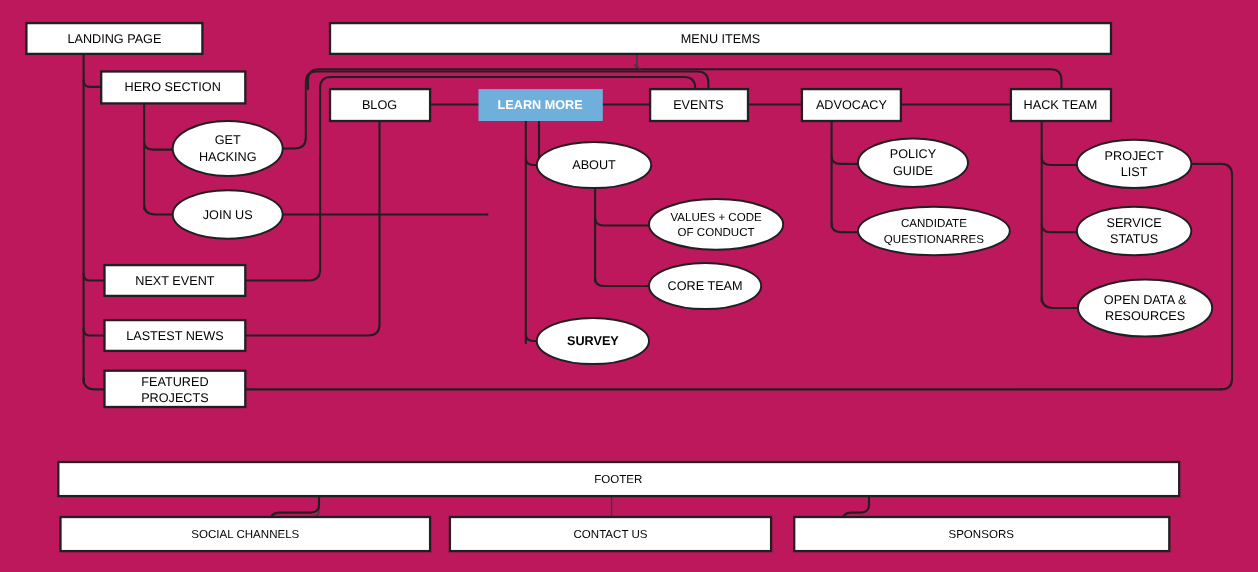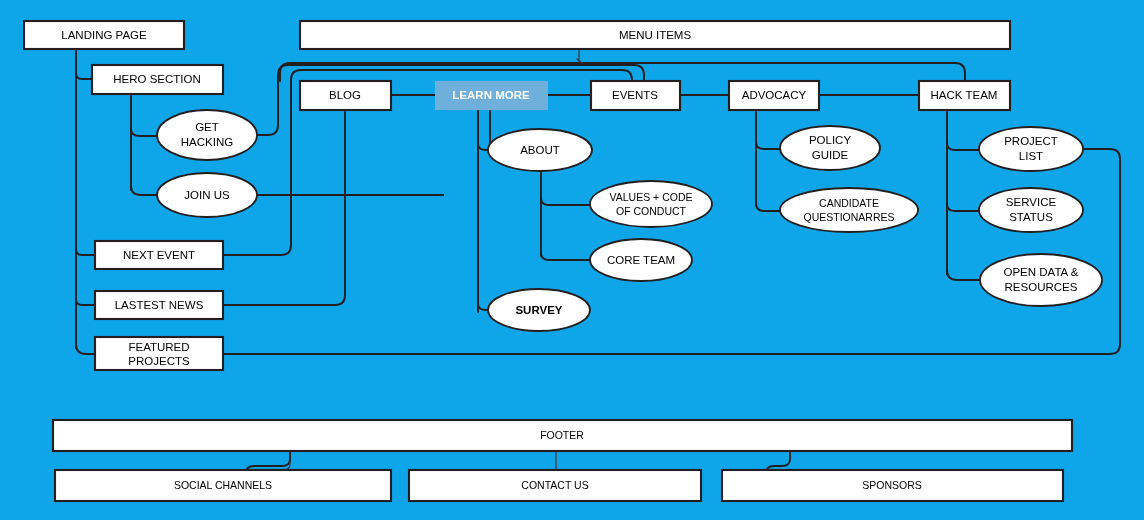--- a/index.html
+++ b/index.html
@@ -10,21 +10,21 @@
   body {
     width: 1144px;
     height: 520px;
     overflow: hidden;
     font-family: "Liberation Sans", sans-serif;
   }
   #canvas {
     position: relative;
     width: 1144px;
     height: 520px;
-    background: #0ea5e9;
+    background: #be185d;
   }
   svg#diagram {
     position: absolute;
     left: 0;
     top: 0;
     width: 1144px;
     height: 520px;
     display: block;
   }
   .edge {

